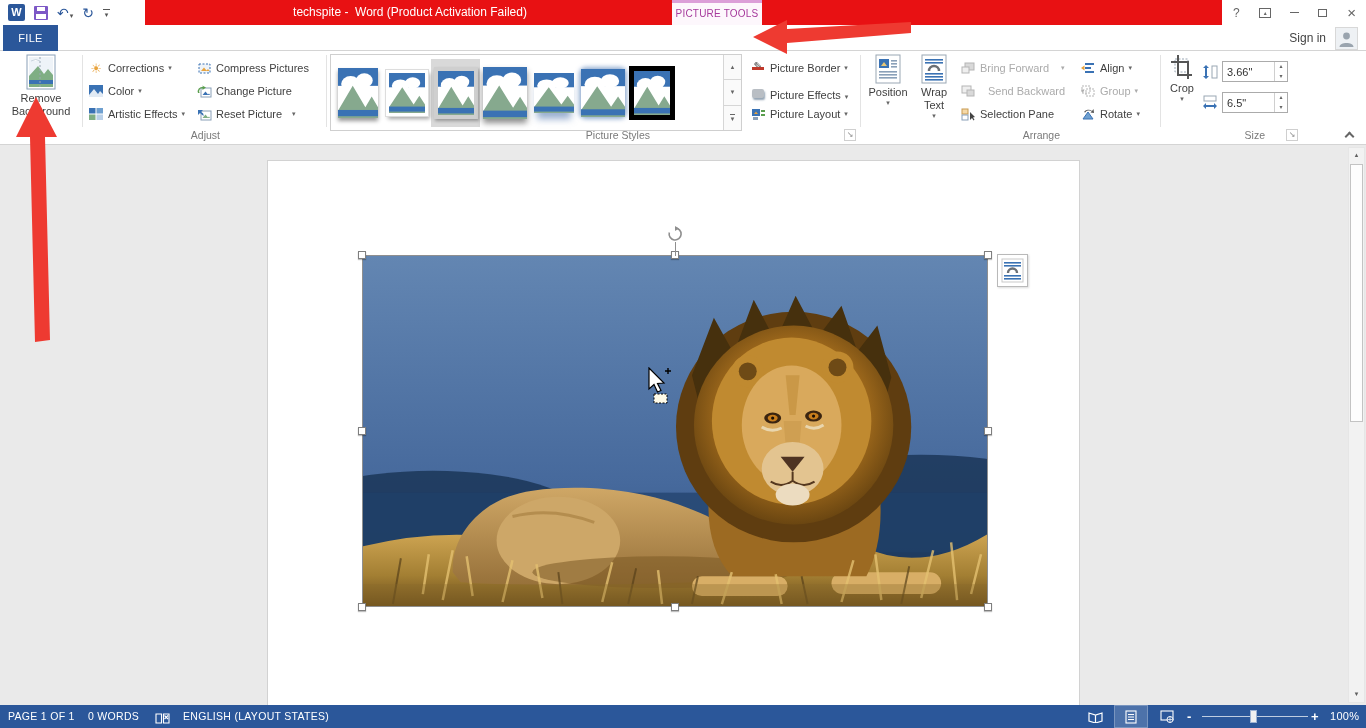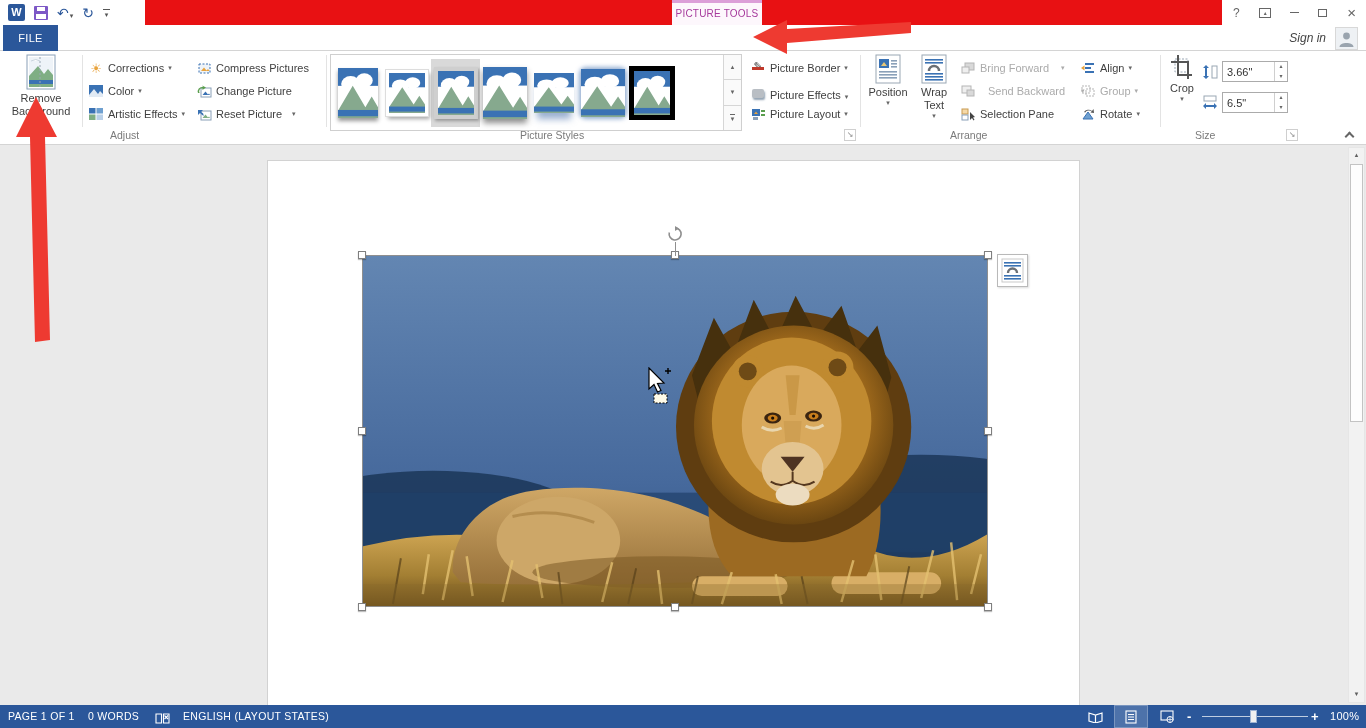--- a/index.html
+++ b/index.html
@@ -34,28 +34,28 @@
   .rdo-box{width:12px;height:10px;border:1px solid #666;display:flex;align-items:flex-start;justify-content:center;}
   .rdo-box span{font-size:5px;line-height:8px;color:#666;}
 
   
   .tabrow{position:absolute;left:0;top:25px;width:1366px;height:26px;background:#fff;border-bottom:1px solid #d4d4d4;}
   .file-tab{position:absolute;left:3px;top:0;width:55px;height:26px;background:#2b579a;color:#fff;
             font-size:11px;text-align:center;line-height:26px;letter-spacing:.3px;}
   .tabs{position:absolute;left:64px;top:0;height:26px;display:flex;}
   .tab{padding:0 14px;font-size:11px;line-height:26px;color:#444;letter-spacing:.2px;}
   .tab.ctx-sel{color:#b5398e;background:#fff;border-left:1px solid #d4d4d4;border-right:1px solid #d4d4d4;margin-left:6px;}
-  .signin{position:absolute;right:40px;top:0;height:26px;line-height:26px;font-size:12px;color:#444;font-style:italic;}
+  .signin{position:absolute;right:40px;top:0;height:26px;line-height:26px;font-size:12px;color:#444;}
   .avatar{position:absolute;right:8px;top:2px;width:23px;height:23px;background:#eef1f4;border:1px solid #d8d8d8;}
   .avatar svg{display:block;margin:2px auto 0;}
 
   
   .ribbon{position:absolute;left:0;top:51px;width:1366px;height:94px;background:#fff;border-bottom:1px solid #d4d4d4;}
   .gsep{position:absolute;top:4px;height:72px;width:1px;background:#e3e3e3;}
-  .glabel{position:absolute;bottom:3px;font-size:10.5px;color:#7a7a7a;text-align:left;}
+  .glabel{position:absolute;bottom:3px;font-size:10.5px;color:#7a7a7a;text-align:right;}
   .launcher{position:absolute;bottom:3px;width:12px;height:12px;font-size:8px;color:#8a8a8a;
             border:1px solid #cfcfcf;text-align:center;line-height:10px;}
   .bigbtn{position:absolute;top:3px;height:77px;display:flex;flex-direction:column;align-items:center;
           justify-content:flex-start;font-size:11px;color:#3f3f3f;text-align:center;}
   .bigbtn .blabel{line-height:13px;margin-top:2px;}
   .smallrow{position:absolute;height:20px;display:flex;align-items:center;gap:4px;font-size:11px;color:#3f3f3f;white-space:nowrap;}
   .smallrow .caret{font-size:7px;color:#666;}
   .disabled, .disabled .caret{color:#ababab !important;}
   .icon16{width:16px;height:16px;display:inline-flex;align-items:center;justify-content:center;flex:0 0 16px;}
   .sun{color:#e8a33d;font-size:13px;}
@@ -131,20 +131,21 @@
       <div class="word-logo">W</div>
       <div class="floppy"></div>
       <div><span class="qat-glyph">↶</span><span class="mini-caret">▾</span></div>
       <div><span class="qat-glyph">↻</span></div>
       <div class="qat-custom">
           <span class="bar"></span>
           <span style="font-size:7px;">▾</span>
         </div>
     </div>
     <div class="tb-red"></div>
+    <div class="tb-title">techspite -  Word (Product Activation Failed)</div>
     <div class="ctx-label">PICTURE TOOLS</div>
     <div class="win-controls">
       <div class="wc">
           <span>?</span>
         </div>
       <div class="wc">
           <span class="rdo-box">
             <span>▲</span>
           </span>
         </div>

